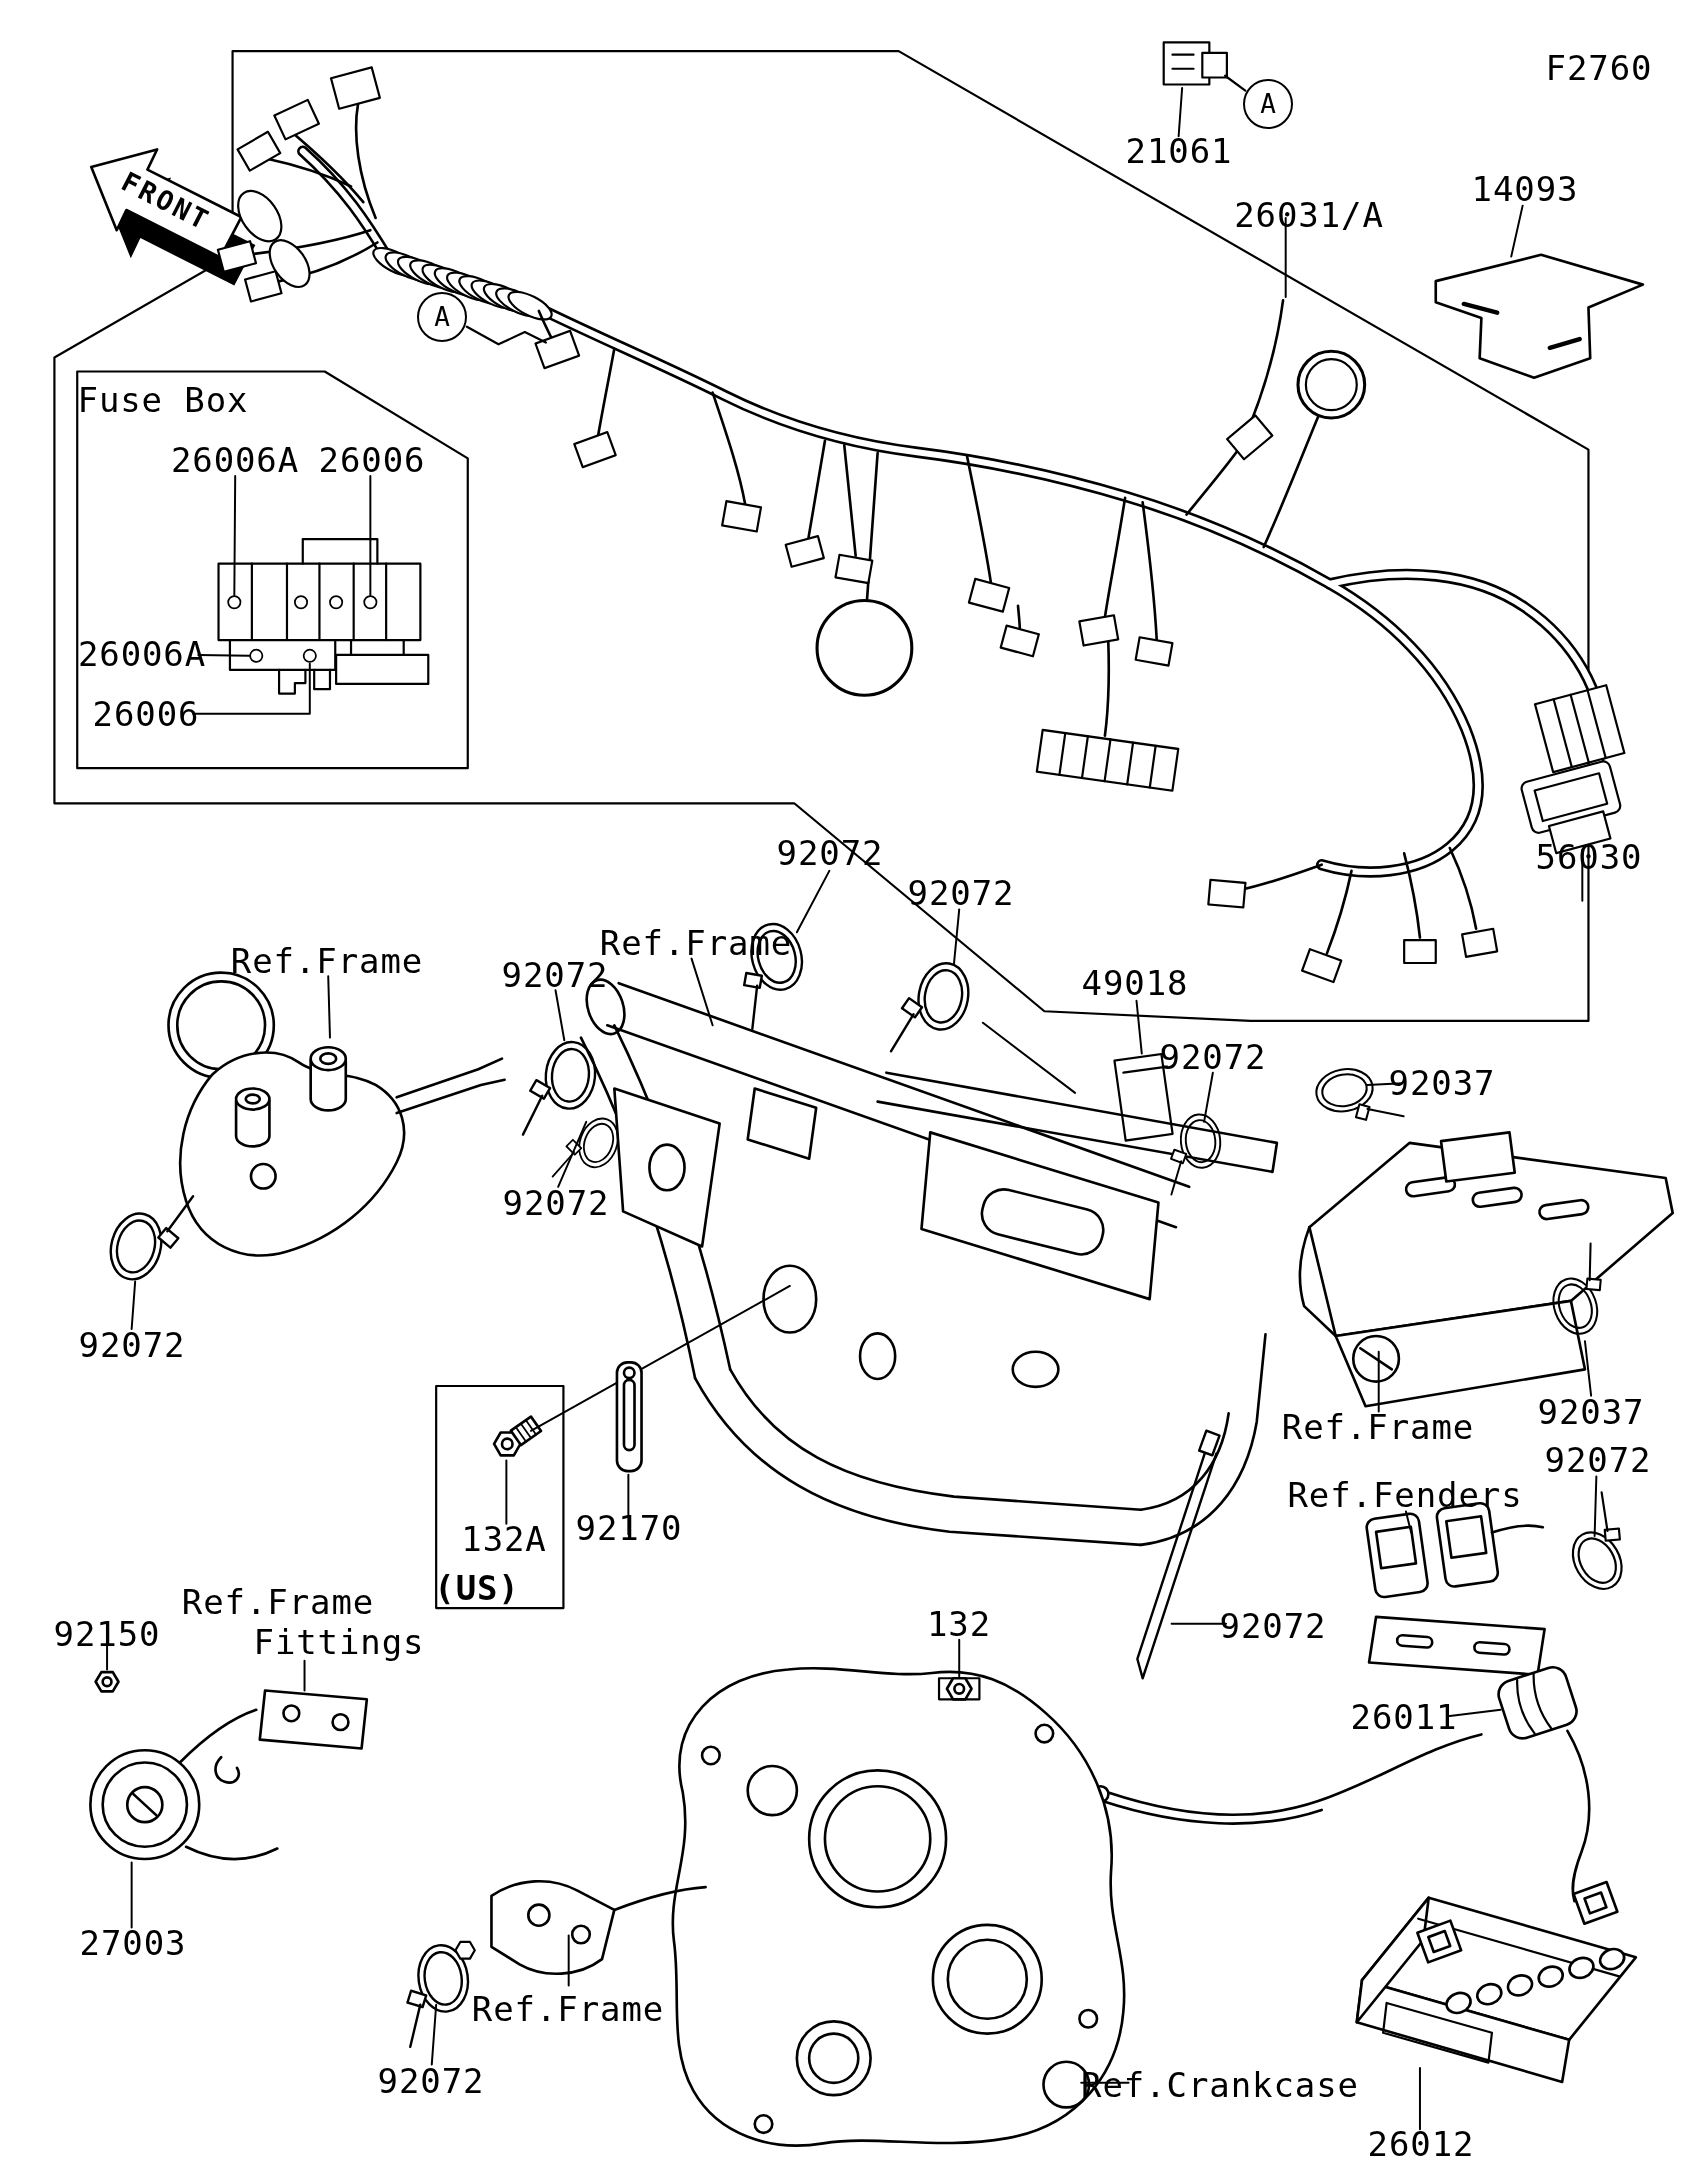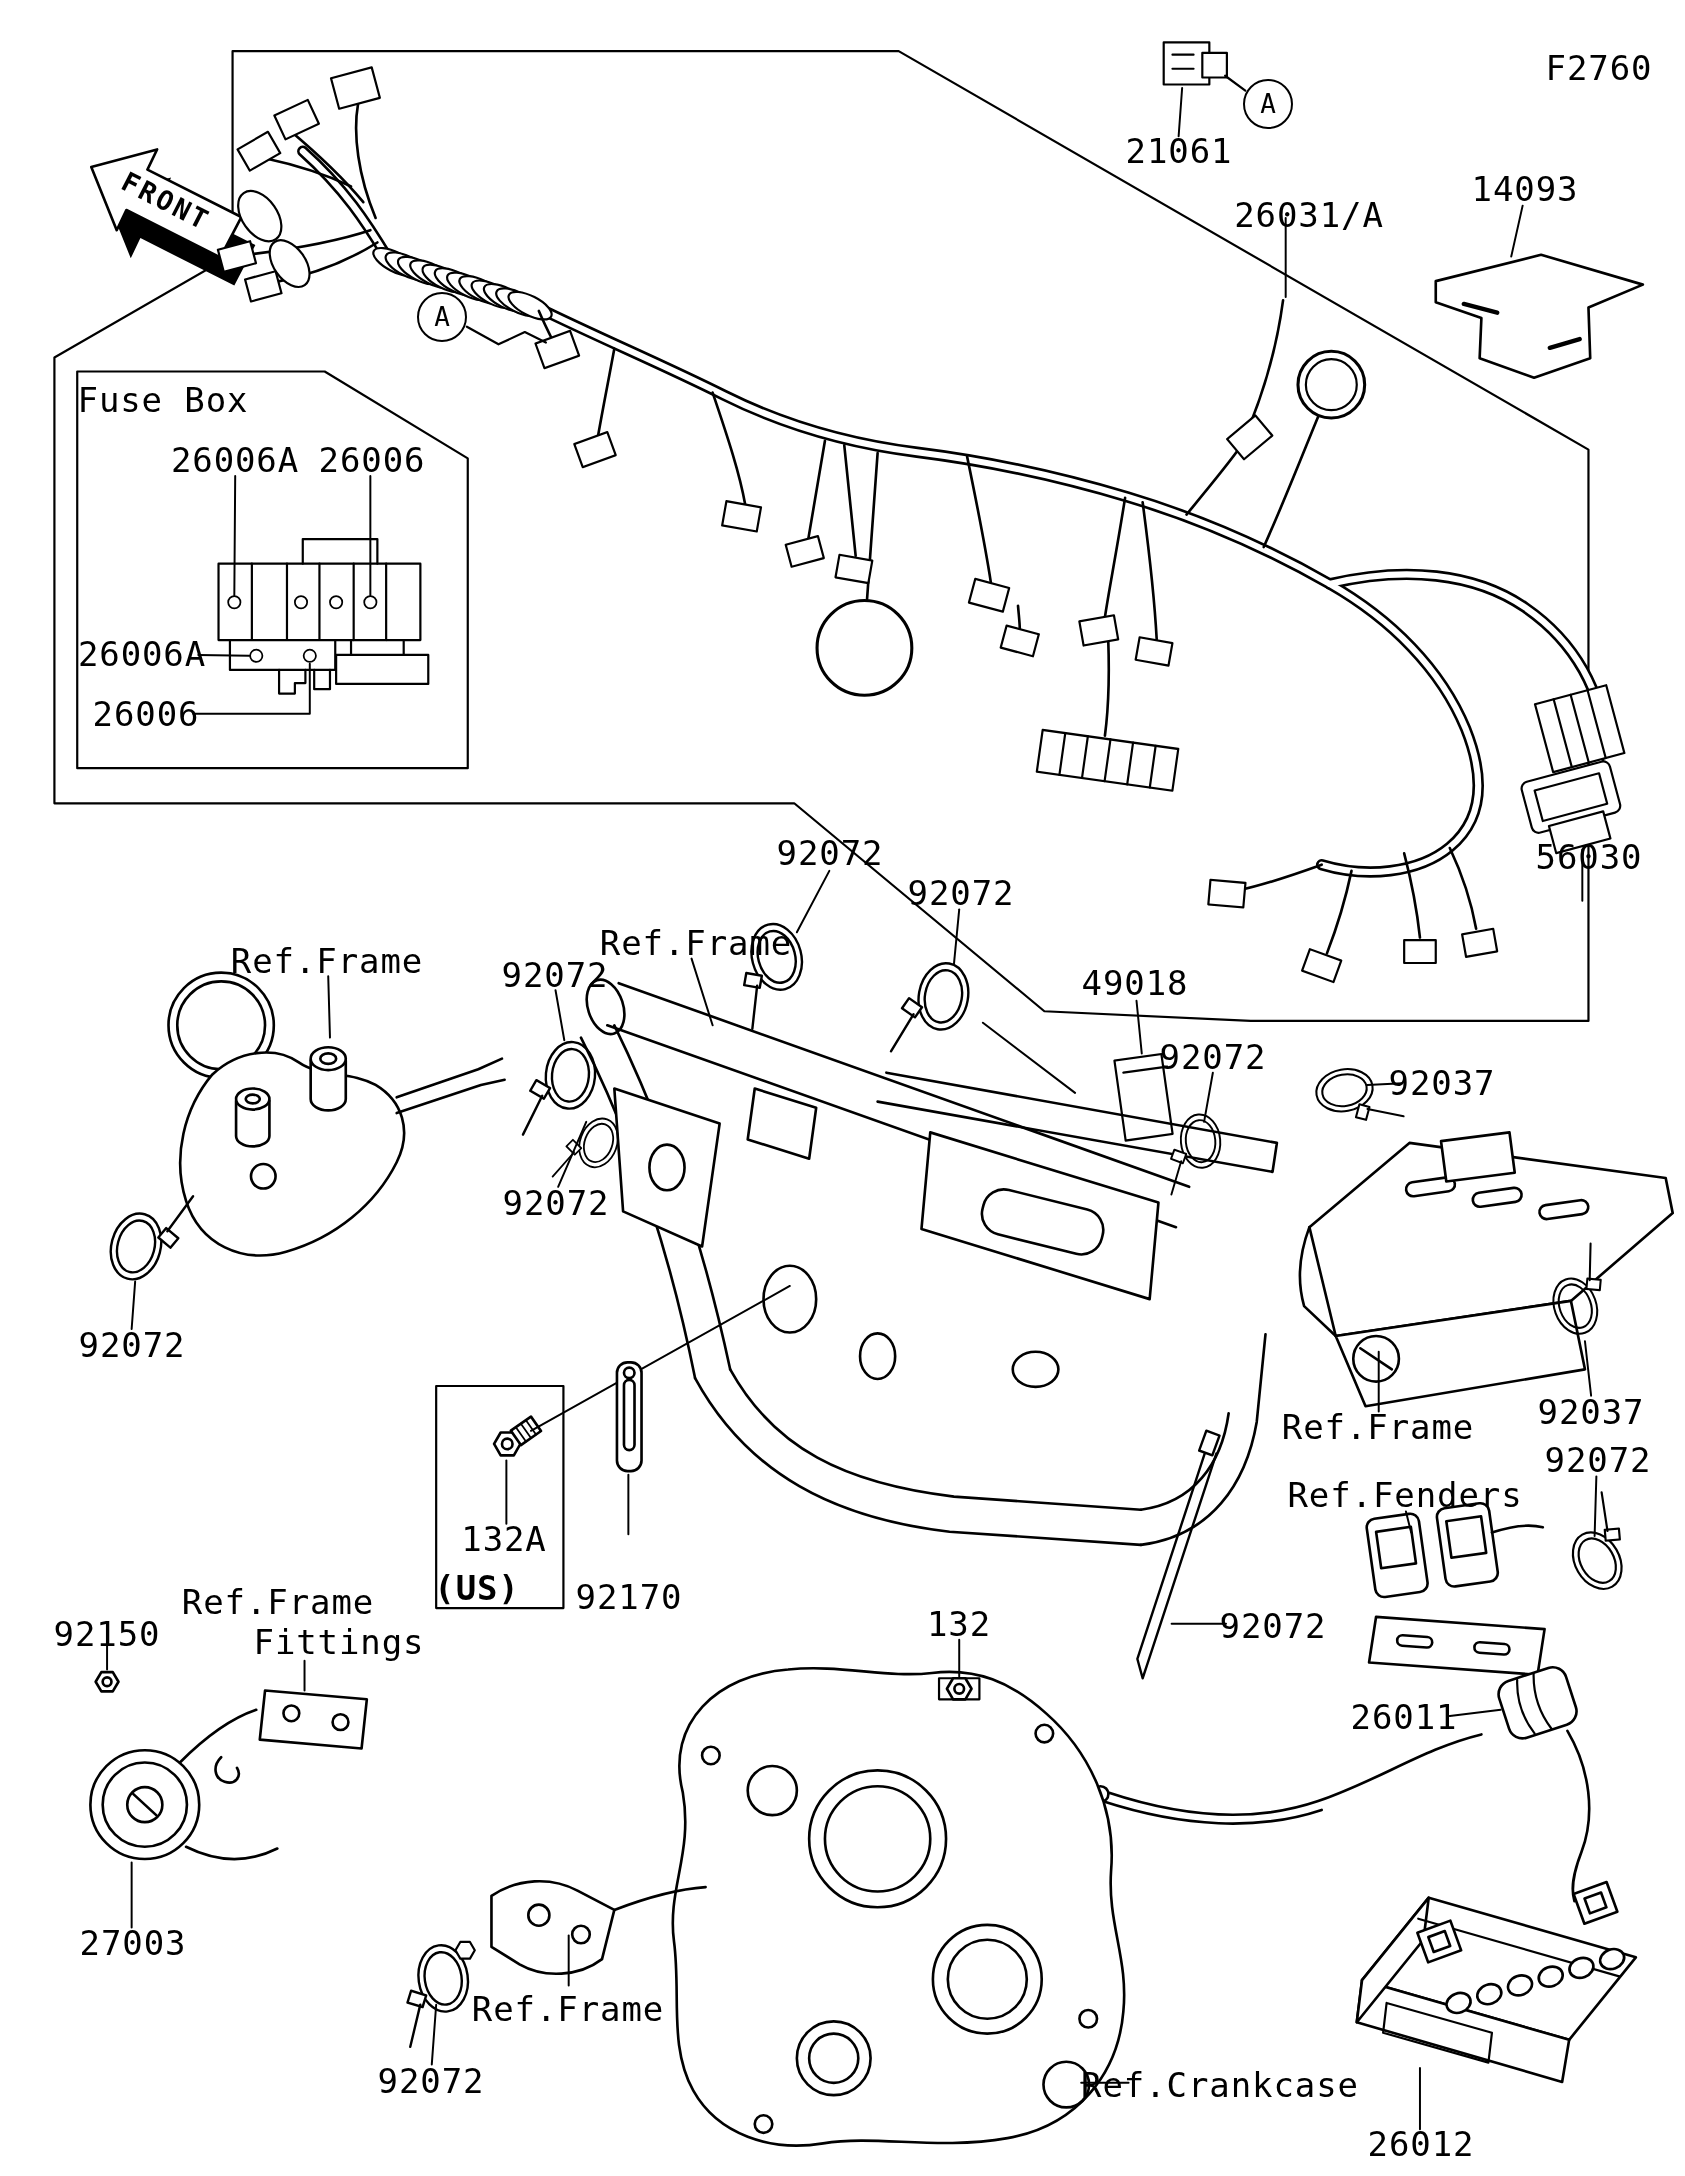--- a/index.html
+++ b/index.html
@@ -414,21 +414,21 @@
       <div class="part-label" style="left: 1135px; top: 983px;">49018</div>
       <div class="part-label" style="left: 1213px; top: 1057px;">92072</div>
       <div class="part-label" style="left: 1442px; top: 1083px;">92037</div>
       <div class="part-label" style="left: 556px; top: 1203px;">92072</div>
       <div class="part-label" style="left: 132px; top: 1345px;">92072</div>
       <div class="part-label" style="left: 1378px; top: 1427px;">Ref.Frame</div>
       <div class="part-label" style="left: 1591px; top: 1412px;">92037</div>
       <div class="part-label" style="left: 1598px; top: 1460px;">92072</div>
       <div class="part-label" style="left: 1405px; top: 1495px;">Ref.Fenders</div>
       <div class="part-label" style="left: 504px; top: 1539px;">132A</div>
-      <div class="part-label" style="left: 629px; top: 1597px; text-align: right;">92170</div>
+      <div class="part-label" style="left: 629px; top: 1528px; text-align: right;">92170</div>
       <div class="part-label" style="left: 477px; top: 1588px; font-weight: bold;">(US)</div>
       <div class="part-label" style="left: 107px; top: 1622px; margin-top: 12px;">92150</div>
       <div class="part-label" style="left: 278px; top: 1602px;">Ref.Frame</div>
       <div class="part-label" style="left: 339px; top: 1642px; text-align: center;">Fittings</div>
       <div class="part-label" style="left: 959px; top: 1624px;">132</div>
       <div class="part-label" style="left: 1273px; top: 1626px;">92072</div>
       <div class="part-label" style="left: 1404px; top: 1717px;">26011</div>
       <div class="part-label" style="left: 133px; top: 1943px;">27003</div>
       <div class="part-label" style="left: 568px; top: 2009px;">Ref.Frame</div>
       <div class="part-label" style="left: 431px; top: 2081px;">92072</div>

